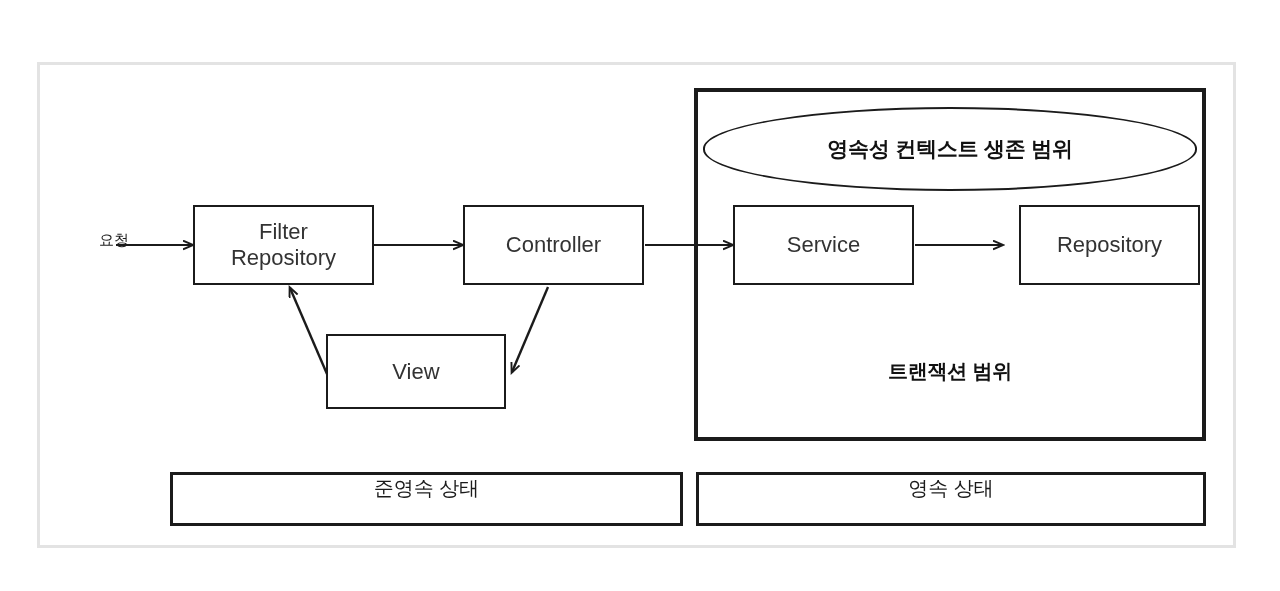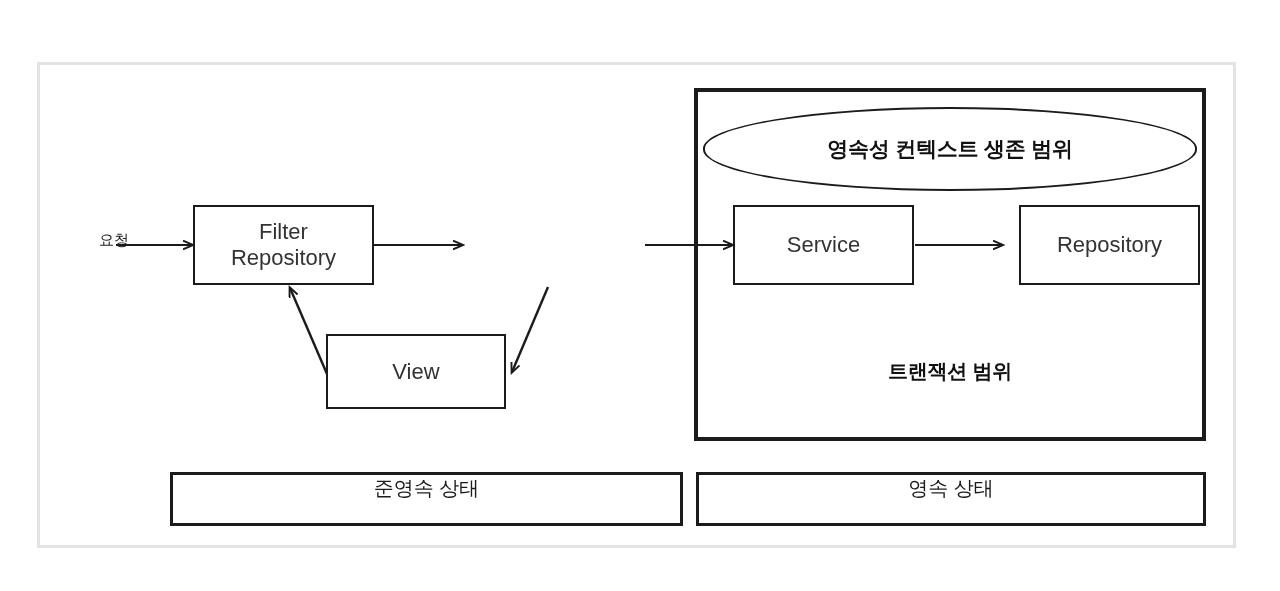--- a/index.html
+++ b/index.html
@@ -179,20 +179,23 @@
 
   <div class="request-label">요청</div>
 
   <div class="node" id="node-filter">
     <div>
       <div>Filter</div>
       <div>Repository</div>
     </div>
   </div>
 
+  <div class="node" id="node-controller">
+    <span>Controller</span>
+  </div>
 
   <div class="node" id="node-service">
     <span>Service</span>
   </div>
 
   <div class="node" id="node-view">
     <span>View</span>
   </div>
 
   <div class="node" id="node-repository">

